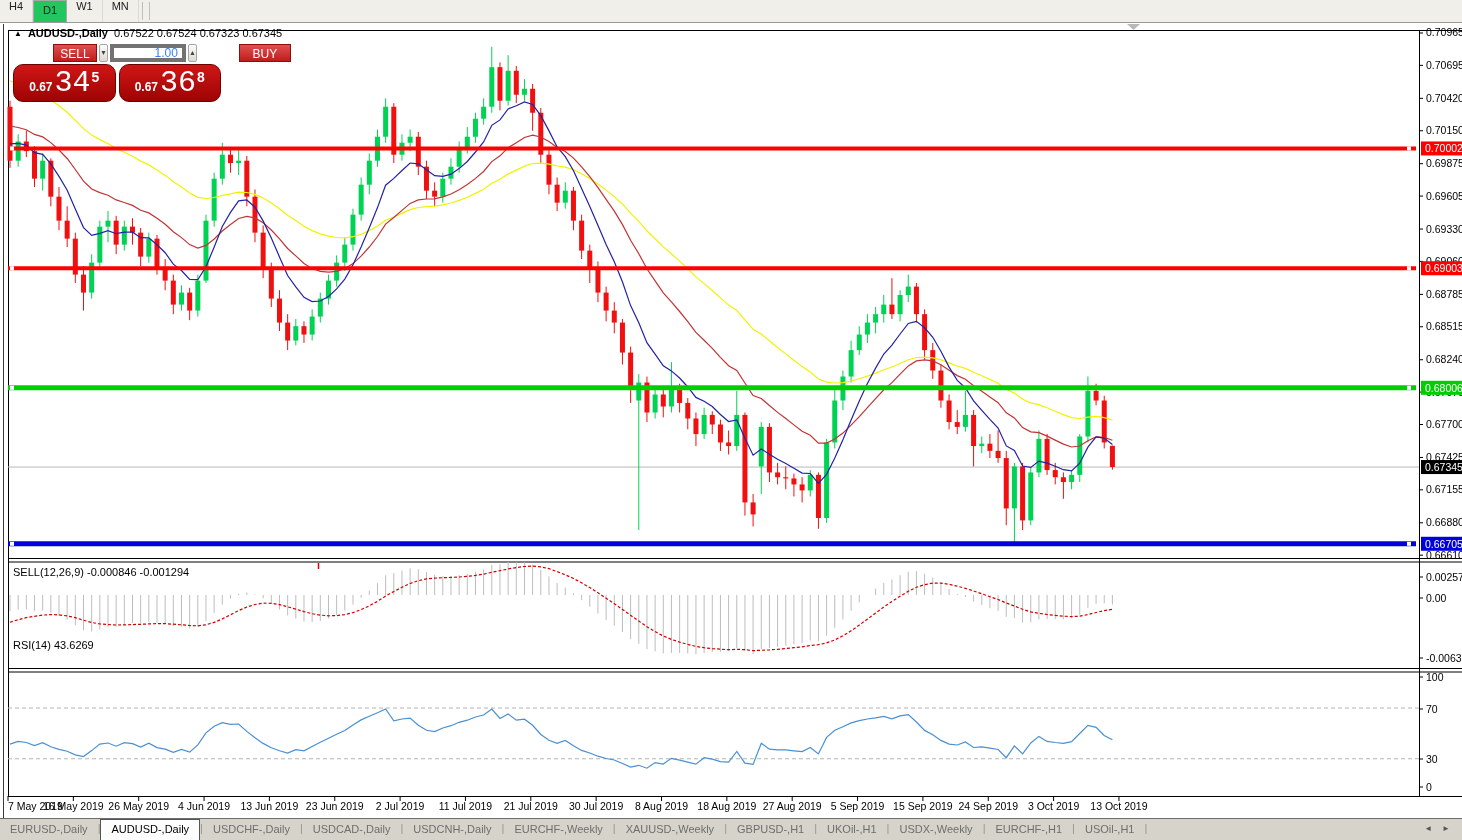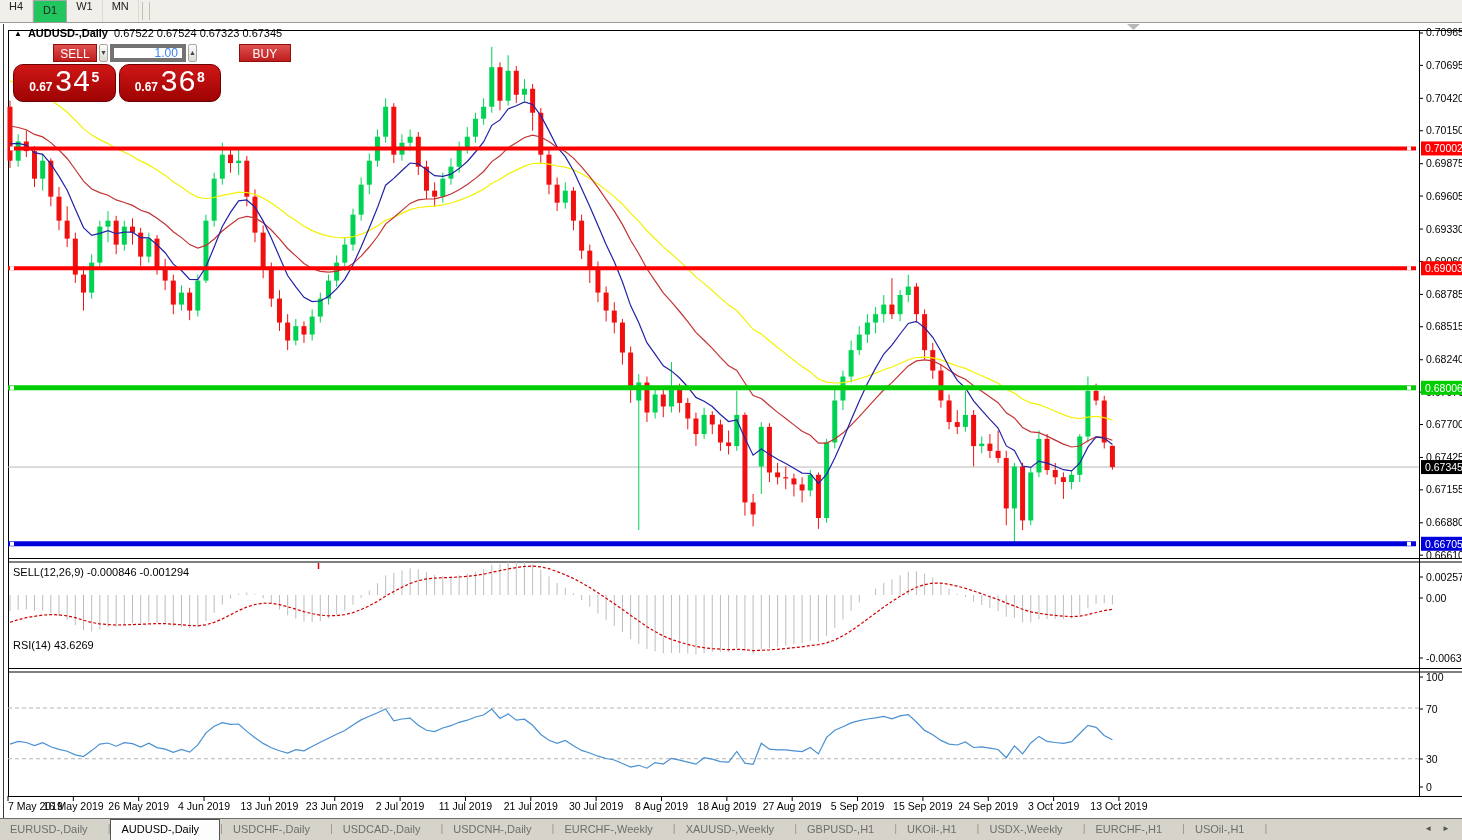--- a/index.html
+++ b/index.html
@@ -32,21 +32,21 @@
   .px-box{width:103px;background:linear-gradient(#d01616,#9e0303);border:1px solid #6d0000;border-radius:10px;
       color:#fff;display:flex;align-items:center;justify-content:center;box-sizing:border-box;}
   .px-small{font-size:12px;font-weight:bold;margin:8px 2px 0 0;}
   .px-big{font-size:30px;line-height:30px;font-family:Liberation Mono, monospace;}
   .px-sup{font-size:14px;font-weight:bold;margin:-12px 0 0 1px;}
   
   .pane-label{position:absolute;left:13px;z-index:3;font-size:11px;color:#000;}
   
   .tabsbar{position:absolute;left:0;top:818px;width:1462px;height:22px;background:#d6d3ca;
       border-top:1px solid #6e6e6e;box-sizing:border-box;display:flex;align-items:stretch;z-index:5;font-size:11px;}
-  .tab{color:#6e6e6e;padding:4px 20px 0 10px;white-space:nowrap;cursor:default;}
+  .tab{color:#6e6e6e;padding:4px 10px 0 10px;white-space:nowrap;cursor:default;}
   .tab.active{background:#fdfdfd;color:#000;border:1px solid #555;border-bottom:none;margin-top:0px;padding-top:3px;}
   .tab-sep{color:#9a978e;padding-top:3px;}
   .tab-arrows{margin-left:auto;display:flex;gap:10px;padding:5px 12px 0 0;color:#555;font-size:8px;}
   .tab-arrow{cursor:default;}
 </style>
 </head>
 <body>
 
 <div class="screen">
 

